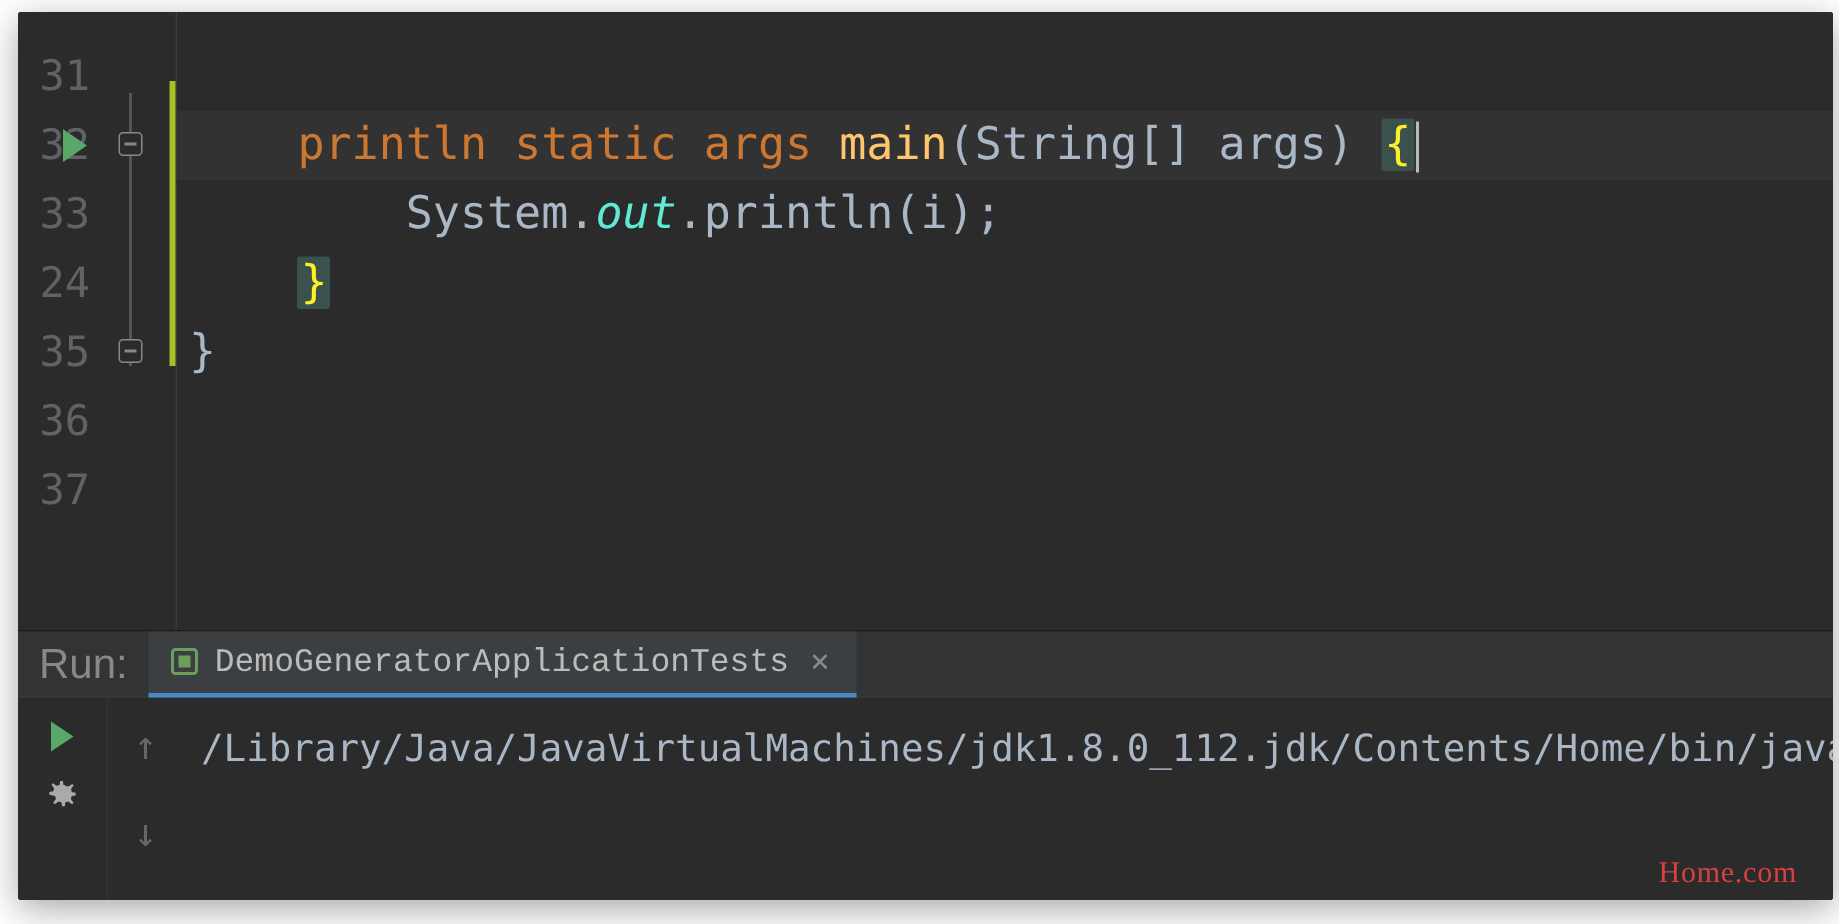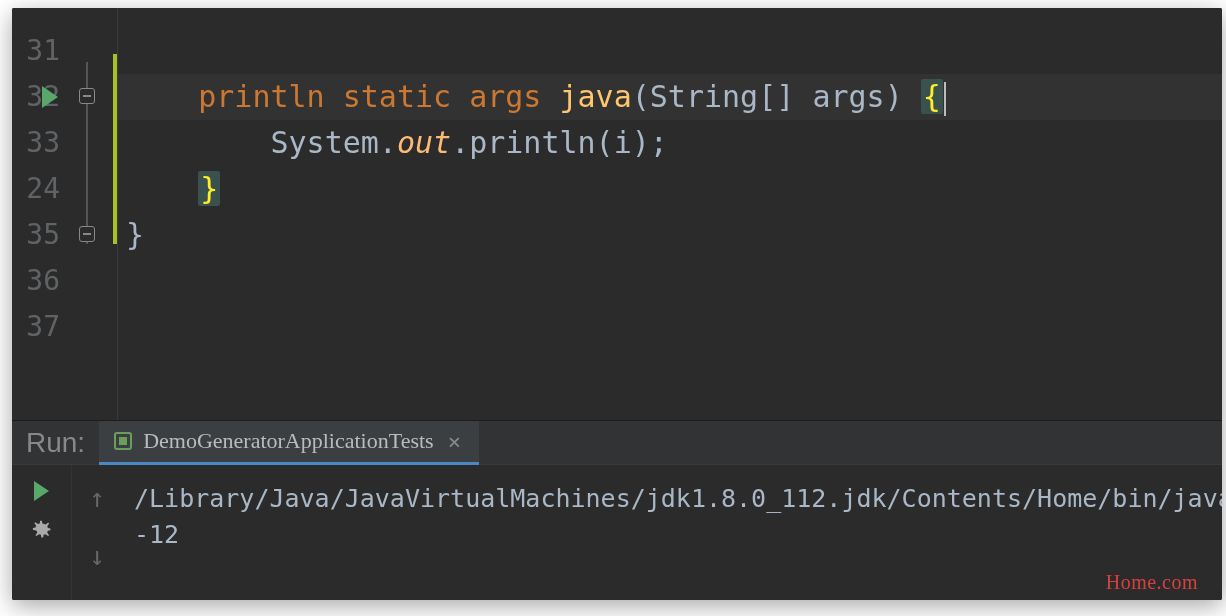--- a/index.html
+++ b/index.html
@@ -18,31 +18,31 @@
   .fold-vline { position: absolute; left: 18px; top: 0; width: 2px; background: #555; }
   .fold-mark { position: absolute; left: 11px; width: 16px; height: 16px; border: 1px solid #888; border-radius: 3px; background: #2b2b2b; }
   .fold-mark::before { content: ""; position: absolute; left: 3px; top: 6px; width: 8px; height: 2px; background: #888; }
   .change-bar { position: absolute; right: 0; top: 0; width: 4px; background: #a8c023; }
   .code { flex: 1; padding-top: 20px; font-size: 30px; background: #2b2b2b; position: relative; }
   .code .line { height: 46px; line-height: 46px; white-space: pre; color: #a9b7c6; padding-left: 8px; }
   .line.hl { background: #323232; }
   .kw { color: #cc7832; }
   .mname { color: #ffc66d; }
   .ital { font-style: italic; color: #a9b7c6; }
-  .field { font-style: italic; color: #fdba74; }
+  .field { font-style: italic; color: #5eead4; }
   .num { color: #6897bb; }
   .hint { color: #787878; background: #333333; border-radius: 4px; padding: 0 4px; font-size: 26px; }
   .br-hl { background: #3b514d; color: #ffef28; padding: 0 2px; border-radius: 2px; }
   .caret { display:inline-block; width:2px; height:34px; background:#bbb; vertical-align:middle; margin-left:1px; }
   .run-panel { position: absolute; left: 0; right: 0; bottom: 0; height: 180px; background: #2b2b2b; border-top: 1px solid #1c1c1c; }
   .run-header { height: 44px; display: flex; align-items: center; border-bottom: 1px solid #3a3a3a; background: #313335; }
   .run-label { color: #888; font-size: 28px; padding: 0 14px; font-family: "Helvetica Neue", Arial, sans-serif; }
   .tab { display: flex; align-items: center; gap: 10px; height: 44px; padding: 0 14px; border-bottom: 3px solid #4a88c7; background: #3c3f41; }
   .tab-icon svg { display: block; }
-  .tab-title { color: #bbb; font-size: 22px; font-family: Liberation Serif, serif; }
+  .tab-title { color: #bbb; font-size: 22px; font-family: Liberation Mono, monospace; }
   .tab-close { color: #888; font-size: 22px; cursor: pointer; padding: 0 4px; }
   .run-body { display: flex; height: 136px; }
   .run-side { width: 60px; display: flex; flex-direction: column; align-items: center; padding-top: 16px; gap: 18px; border-right: 1px solid #333; }
   .run-tri2 { width: 0; height: 0; border-top: 10px solid transparent; border-bottom: 10px solid transparent; border-left: 15px solid #59a869; }
   .wrench { color: #aaa; font-size: 22px; }
   .run-arrows { width: 50px; display: flex; flex-direction: column; align-items: center; padding-top: 18px; gap: 28px; }
   .arrow { color: #666; font-size: 26px; }
   .console { flex: 1; padding: 16px 12px; font-size: 25px; color: #a9b7c6; line-height: 36px; white-space: pre; overflow: hidden; }
   .watermark { position: absolute; right: 24px; bottom: 6px; color: #d84040; font-family: Georgia, serif; font-size: 20px; letter-spacing: .5px; }
 </style>
@@ -72,21 +72,21 @@
       <div class="row"></div>
       <div class="row"></div>
       <div class="row">
         <div class="fold-mark" style="top:14px;"></div>
       </div>
       <div class="row"></div>
       <div class="row"></div>
     </div>
     <div class="code">
       <div class="line"></div>
-      <div class="line hl">    <span class="kw">println</span> <span class="kw">static</span> <span class="kw">args</span> <span class="mname">java</span><span>(</span><span>String[] </span><span>args</span><span>) </span><span class="br-hl">{</span><span class="caret"></span></div>
+      <div class="line hl">    <span class="kw">println</span> <span class="kw">static</span> <span class="kw">args</span> <span class="mname">main</span><span>(</span><span>String[] </span><span>args</span><span>) </span><span class="br-hl">{</span><span class="caret"></span></div>
       <div class="line">        <span>System.</span><span class="field">out</span><span>.println(i);</span></div>
       <div class="line">    <span class="br-hl">}</span></div>
       <div class="line"><span>}</span></div>
       <div class="line"></div>
     </div>
   </div>
 
   <div class="run-panel">
     <div class="run-header">
       <div class="run-label">Run:</div>
@@ -107,18 +107,18 @@
         <div class="wrench">
           <svg width="20" height="20" viewBox="0 0 20 20">
               <path d="M14 5l3-2 1 1-2 3c.3.6.5 1.3.5 2l3 .5v2l-3 .5c-.1.7-.3 1.4-.6 2l2 3-1 1-3-2c-.6.3-1.3.5-2 .6l-.5 3h-2l-.5-3c-.7-.1-1.4-.3-2-.6l-3 2-1-1 2-3c-.3-.6-.5-1.3-.6-2L0 11V9l3-.5c.1-.7.3-1.4.6-2L1.6 3.5l1-1 3 2c.6-.3 1.3-.5 2-.6L8 .9h2l.5 3c.7.1 1.4.3 2 .6z" fill="#aaa" transform="scale(0.9) translate(1,1)"></path>
             </svg>
         </div>
       </div>
       <div class="run-arrows">
         <div class="arrow">↑</div>
         <div class="arrow">↓</div>
       </div>
-      <div class="console"><div>/Library/Java/JavaVirtualMachines/jdk1.8.0_112.jdk/Contents/Home/bin/java</div><div>-12</div></div>
+      <div class="console"><div>/Library/Java/JavaVirtualMachines/jdk1.8.0_112.jdk/Contents/Home/bin/java</div></div>
     </div>
   </div>
 
   <div class="watermark">Home.com</div>
 </div>
 
 </body></html>

